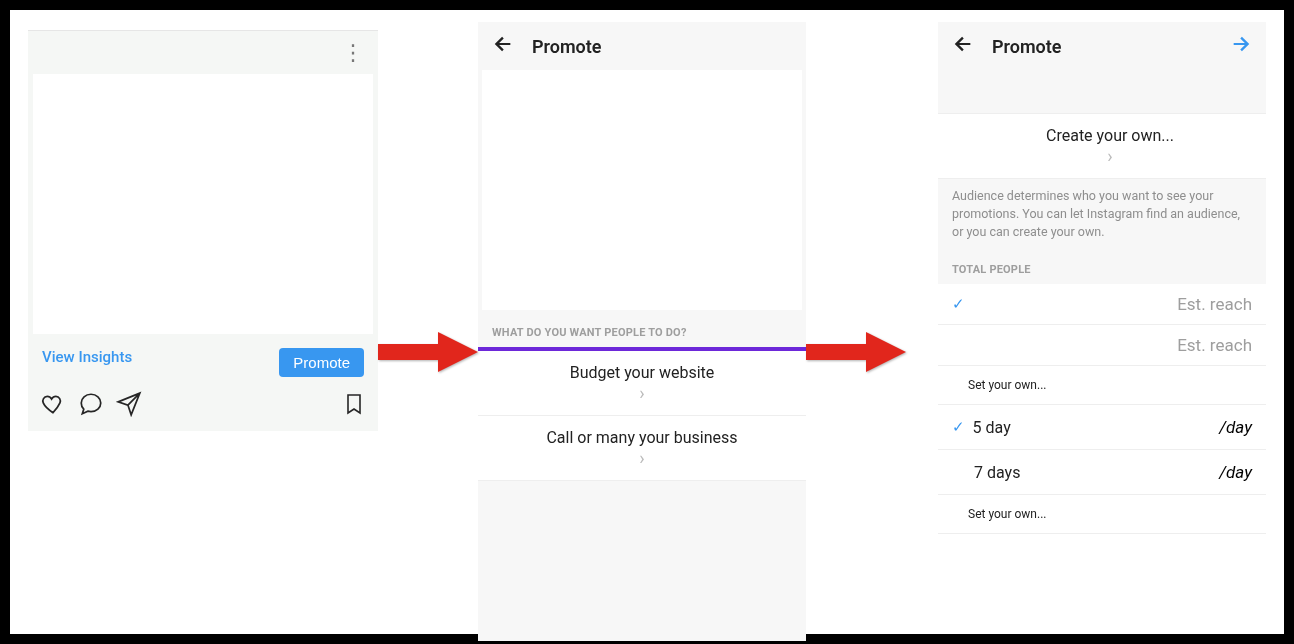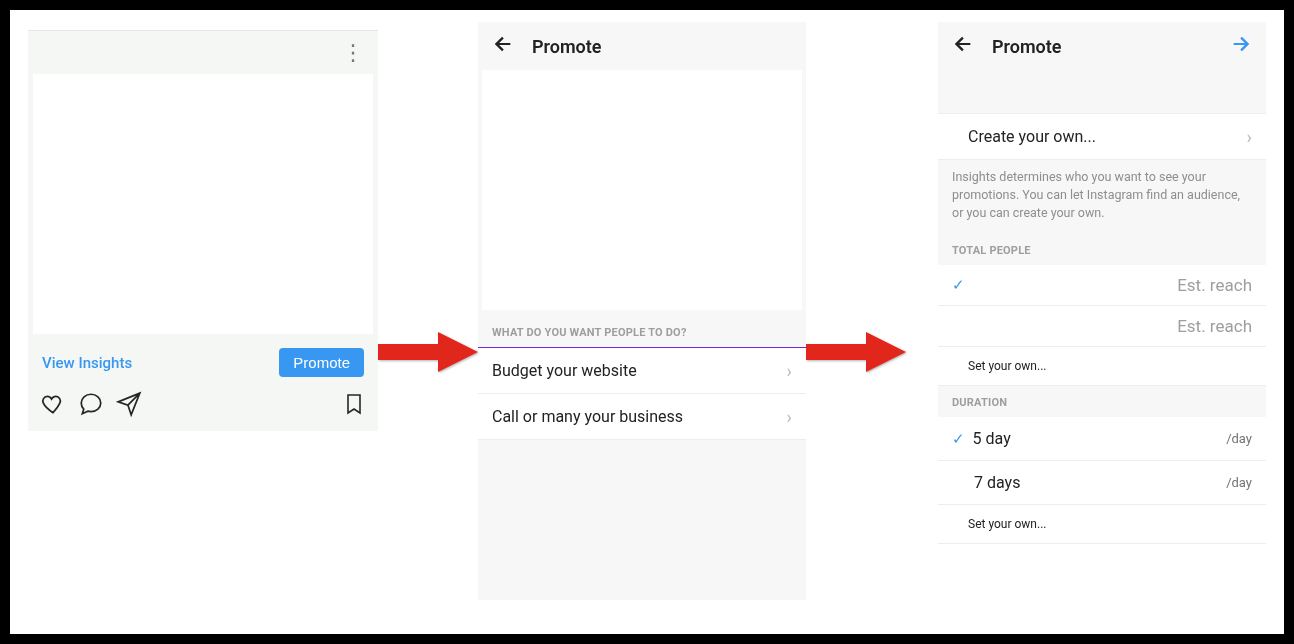--- a/index.html
+++ b/index.html
@@ -36,21 +36,21 @@
     padding: 0 14px;
   }
   .dots { color:#777; font-size:22px; line-height:0; letter-spacing:0; }
   .p1-image {
     width: 340px; height: 260px;
     background: #fff;
     margin: 0 5px 6px 5px;
   }
   .p1-insights {
     display: flex;
-    align-items: center;
+    align-items: flex-start;
     justify-content: space-between;
     padding: 8px 14px 10px 14px;
   }
   .insights-link { color:#3897f0; font-size:15px; font-weight:500; }
   .promote-btn {
     background:#3897f0; color:#fff;
     border:none; border-radius:4px;
     padding:6px 14px; font-size:15px;
   }
   .p1-actions {
@@ -85,28 +85,28 @@
   .appbar-title { font-size:18px; font-weight:600; color:#222; }
   .next-arrow { margin-left:auto; color:#3897f0; }
   .back-arrow { color:#222; }
   .p2-image {
     width: 320px; height: 240px;
     background:#fff; margin: 0 4px 6px 4px;
   }
   .section-label {
     font-size:11px; letter-spacing:0.2px; font-weight:700;
     color:#9e9e9e; padding: 10px 14px 8px;
-    border-bottom:1px solid #6d28d9;
+    border-bottom:4px solid #6d28d9;
   }
   .list-row {
     background:#fff;
     display:flex; align-items:center; justify-content:space-between;
     padding: 12px 14px;
     border-bottom:1px solid #eee;
-    font-size:16px; color:#222;
+    font-size:16px; color:#222;flex-direction:column;
   }
   .chev { color:#bbb; font-size:18px; }
   .p2-filler { flex:1; background:#f7f7f7; min-height:160px; }
 
   
   .panel3 {
     width: 328px;
     background:#f7f7f7;
     display:flex; flex-direction:column;
     margin-top:0;
@@ -124,21 +124,21 @@
   }
   .budget-row .check { color:#3897f0; margin-right:10px; font-size:15px; }
   .budget-row .est { margin-left:auto; color:#9e9e9e; font-size:17px; }
   .budget-row.noicon .check { visibility:hidden; }
   .duration-row {
     background:#fff; display:flex; align-items:center;
     padding:12px 14px; border-bottom:1px solid #eee;
     font-size:16px; color:#222;
   }
   .duration-row .check { color:#3897f0; margin-right:8px; font-size:15px; }
-  .duration-row .per { margin-left:auto; color:#737373; font-size:13px; }
+  .duration-row .per { margin-left:auto; color:#000000; font-size:17px;font-style:italic; }
   .duration-row.noicon { padding-left: 36px; }
   .plain-row {
     background:#fff; padding:12px 14px 12px 30px;
     font-size:12px; color:#222; border-bottom:1px solid #eee;
   }
 
 </style>
 </head>
 <body>
 
@@ -227,36 +227,35 @@
           </svg>
       </span>
     </div>
 
     <div class="p3-pad"></div>
 
     <div class="list-row" style="padding-left:30px">
       <span>Create your own...</span>
       <span class="chev">›</span>
     </div>
-    <div class="help-text">Insights determines who you want to see your promotions. You can let Instagram find an audience, or you can create your own.</div>
+    <div class="help-text">Audience determines who you want to see your promotions. You can let Instagram find an audience, or you can create your own.</div>
 
     <div class="section-label" style="border-bottom:none">TOTAL PEOPLE</div>
     <div class="budget-row">
       <span class="check">✓</span>
       <span class="est">Est. reach</span>
     </div>
     <div class="budget-row noicon">
       <span class="check">✓</span>
       <span class="est">Est. reach</span>
     </div>
     <div class="plain-row">
       <span>Set your own...</span>
     </div>
 
-    <div class="section-label" style="border-bottom:none">DURATION</div>
     <div class="duration-row">
       <span class="check">✓</span>
       <span>5 day</span>
       <span class="per">/day</span>
     </div>
     <div class="duration-row noicon">
       <span>7 days</span>
       <span class="per">/day</span>
     </div>
     <div class="plain-row" style="padding-left:30px">

